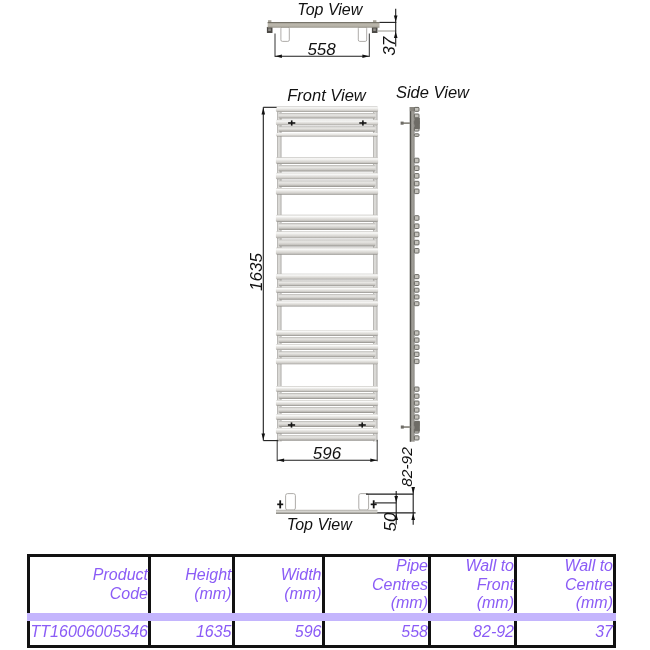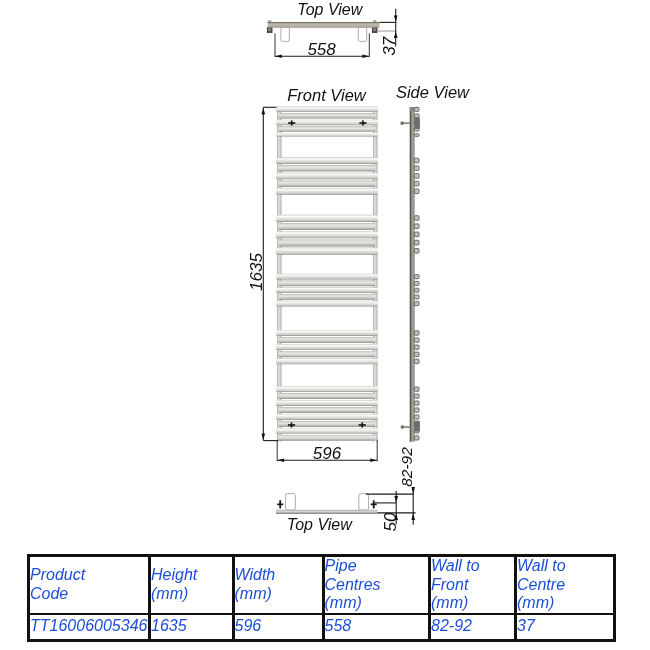--- a/index.html
+++ b/index.html
@@ -1,22 +1,22 @@
 <!DOCTYPE html>
 <html><head><meta charset="utf-8">
 <style>
 html,body{margin:0;padding:0;background:#fff;}
 #page{position:relative;width:650px;height:650px;background:#fff;overflow:hidden;
  font-family:"Liberation Sans",sans-serif;font-style:italic;}
 #page svg{position:absolute;left:0;top:0;}
 #t{position:absolute;left:27px;top:554px;border-collapse:collapse;table-layout:fixed;
- text-align:left;color:#1d4ed8;font-size:16px;line-height:18.5px;}
+ text-align:right;color:#8b5cf6;font-size:16px;line-height:18.5px;}
 #t th,#t td{border:3px solid #111;font-weight:normal;padding:0;}
 #t th{height:55px;border-bottom:2px solid #111;}
-#t td{height:24px;border-top:2px solid #c4b5fd;font-size:16px;}
+#t td{height:24px;border-top:8px solid #c4b5fd;font-size:16px;}
 </style></head>
 <body>
 <div id="page">
 <svg width="650" height="650" viewBox="0 0 650 650">
 <defs>
         <linearGradient id="bar" x1="0" y1="0" x2="0" y2="1">
           <stop offset="0" stop-color="#b9b7b3"></stop>
           <stop offset="0.08" stop-color="#e2e1de"></stop>
           <stop offset="0.22" stop-color="#fbfbfa"></stop>
           <stop offset="0.45" stop-color="#e8e7e4"></stop>

